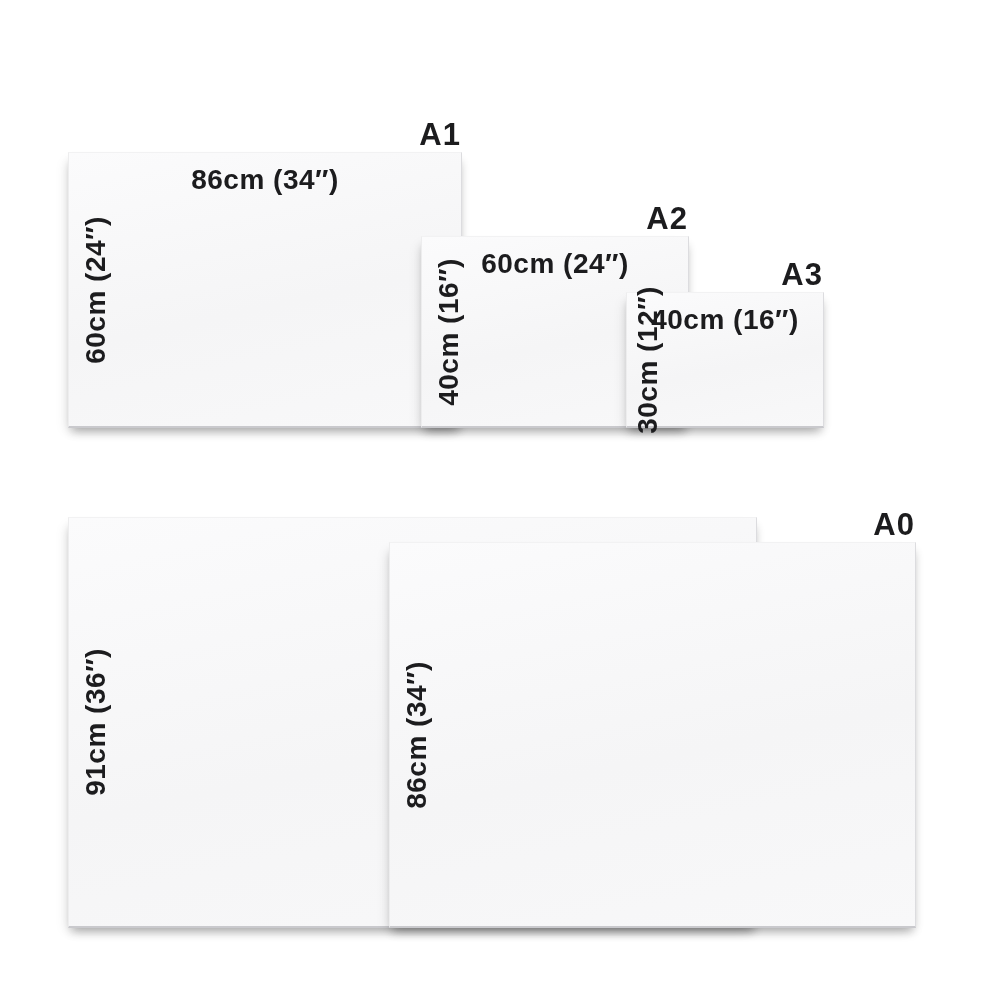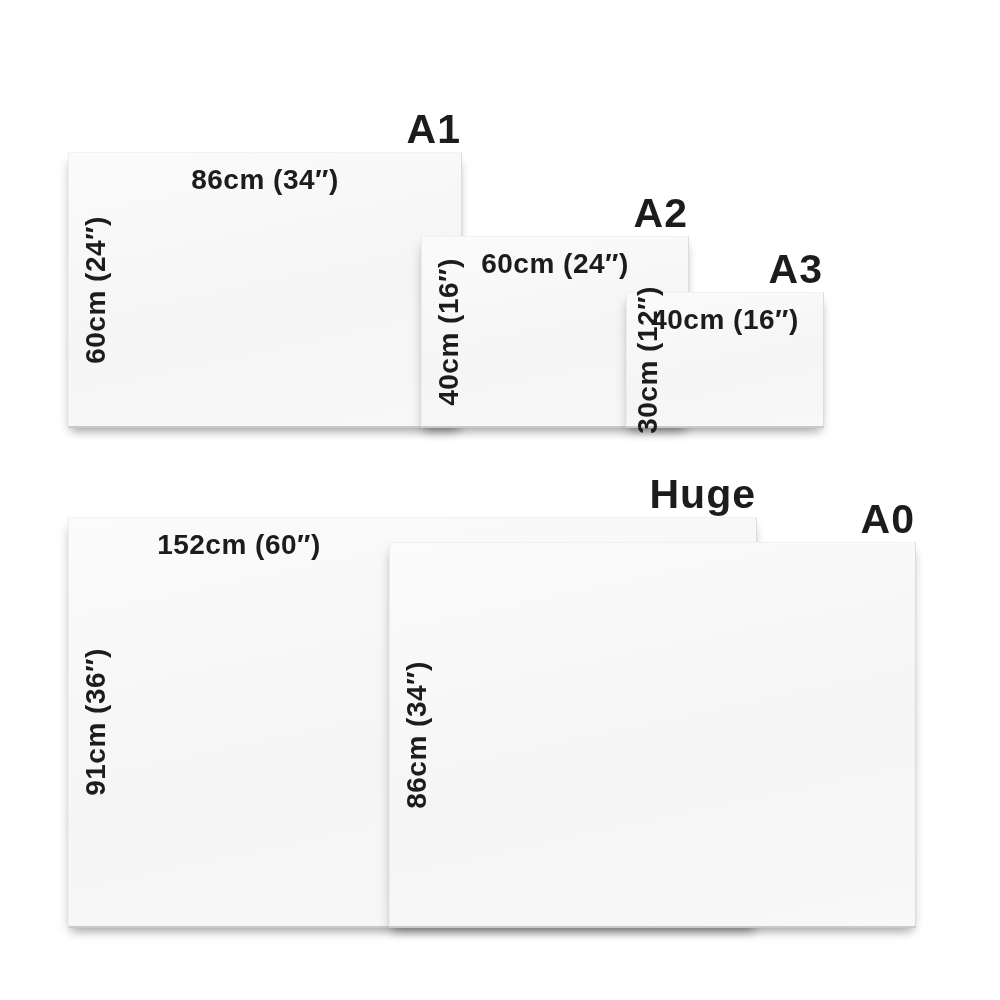--- a/index.html
+++ b/index.html
@@ -31,21 +31,21 @@
   .canvas-a1   { left: 68px;  top: 152px; width: 392px; height: 273px; z-index: 1; }
   .canvas-a2   { left: 421px; top: 236px; width: 266px; height: 189px; z-index: 2; }
   .canvas-a3   { left: 626px; top: 292px; width: 196px; height: 133px; z-index: 3; text-decoration: underline; }
   .canvas-huge { left: 68px;  top: 517px; width: 687px; height: 408px; z-index: 1; }
   .canvas-a0   { left: 389px; top: 542px; width: 525px; height: 383px; z-index: 2; }
 
   .size-title {
     position: absolute;
     right: 0;
     bottom: calc(100% + 3px);
-    font-size: 41px;
+    font-size: 31px;
     font-weight: 700;
     line-height: 1;
     letter-spacing: 1px;
     white-space: nowrap;
     color: #1c1c1e;
   }
   .w-label {
     position: absolute;
     top: 11px;
     left: 0;
@@ -92,22 +92,20 @@
     <div class="h-label">40cm (16″)</div>
   </div>
 
   <div class="canvas canvas-a3">
     <div class="size-title">A3</div>
     <div class="w-label">40cm (16″)</div>
     <div class="h-label">30cm (12″)</div>
   </div>
 
   <div class="canvas canvas-huge">
-    <div class="size-title">Huge</div>
-    <div class="w-label">152cm (60″)</div>
     <div class="h-label">91cm (36″)</div>
   </div>
 
   <div class="canvas canvas-a0">
     <div class="size-title">A0</div>
     <div class="h-label">86cm (34″)</div>
   </div>
 
 </div>
 

